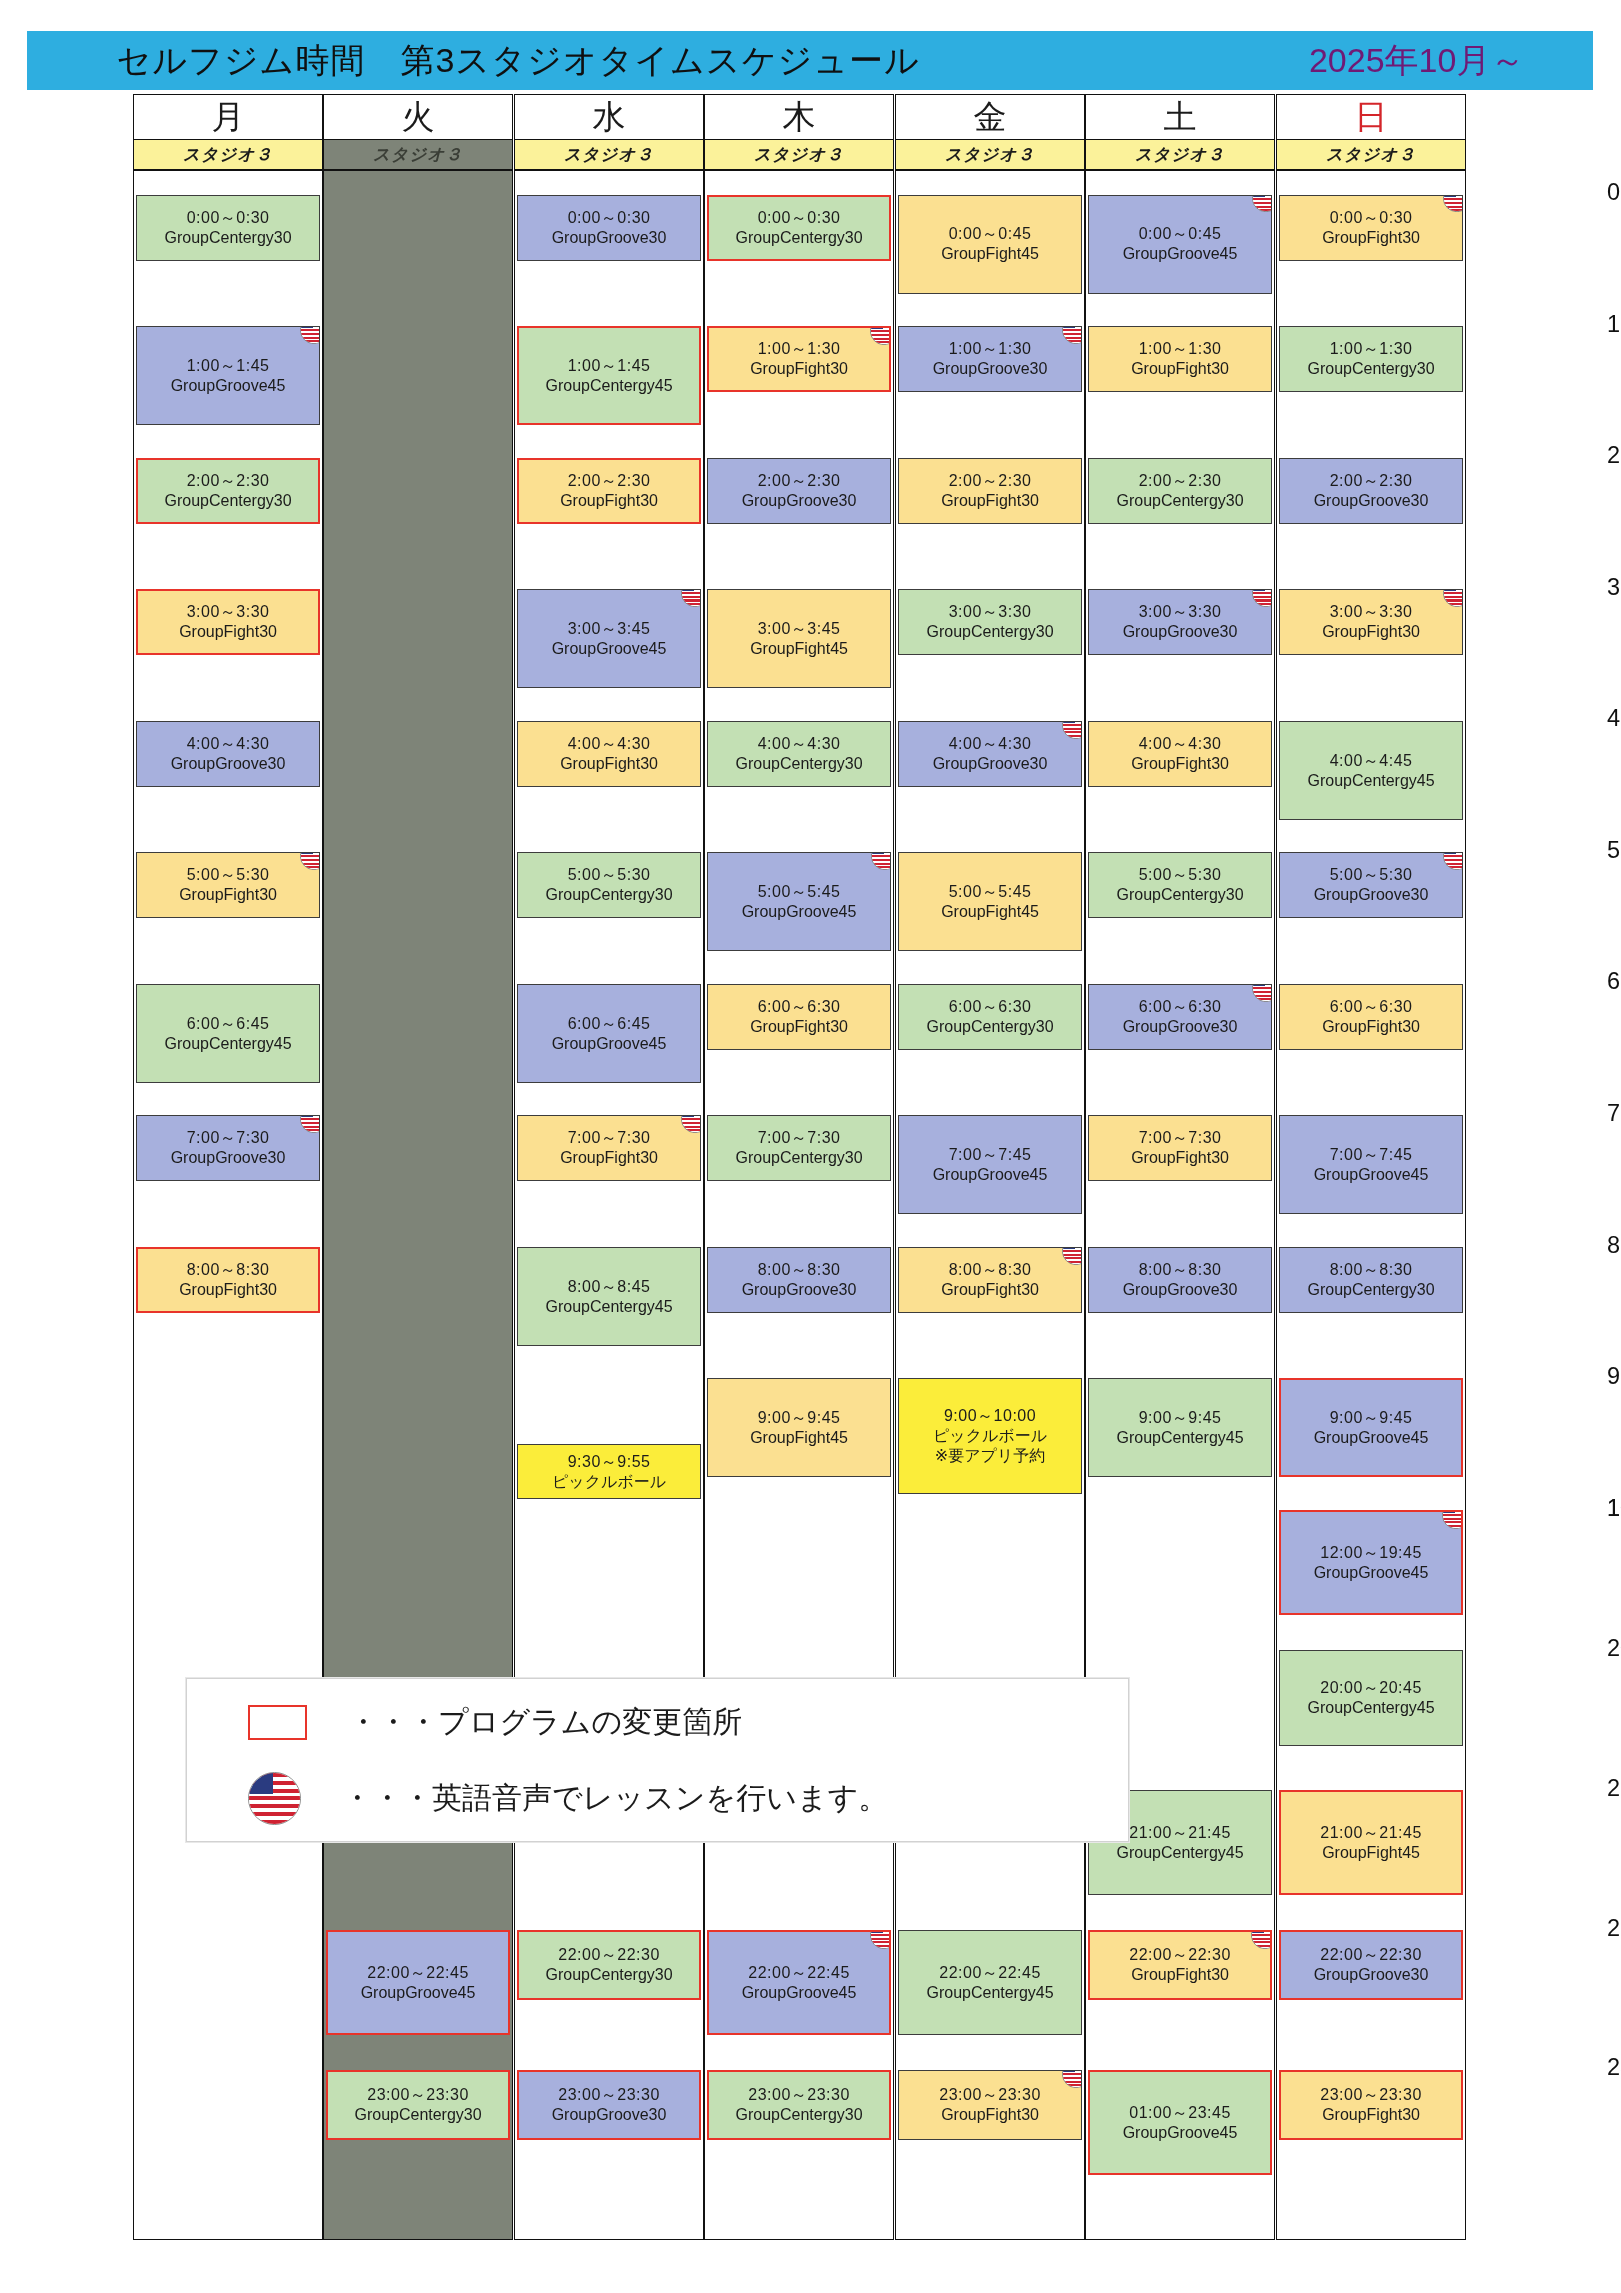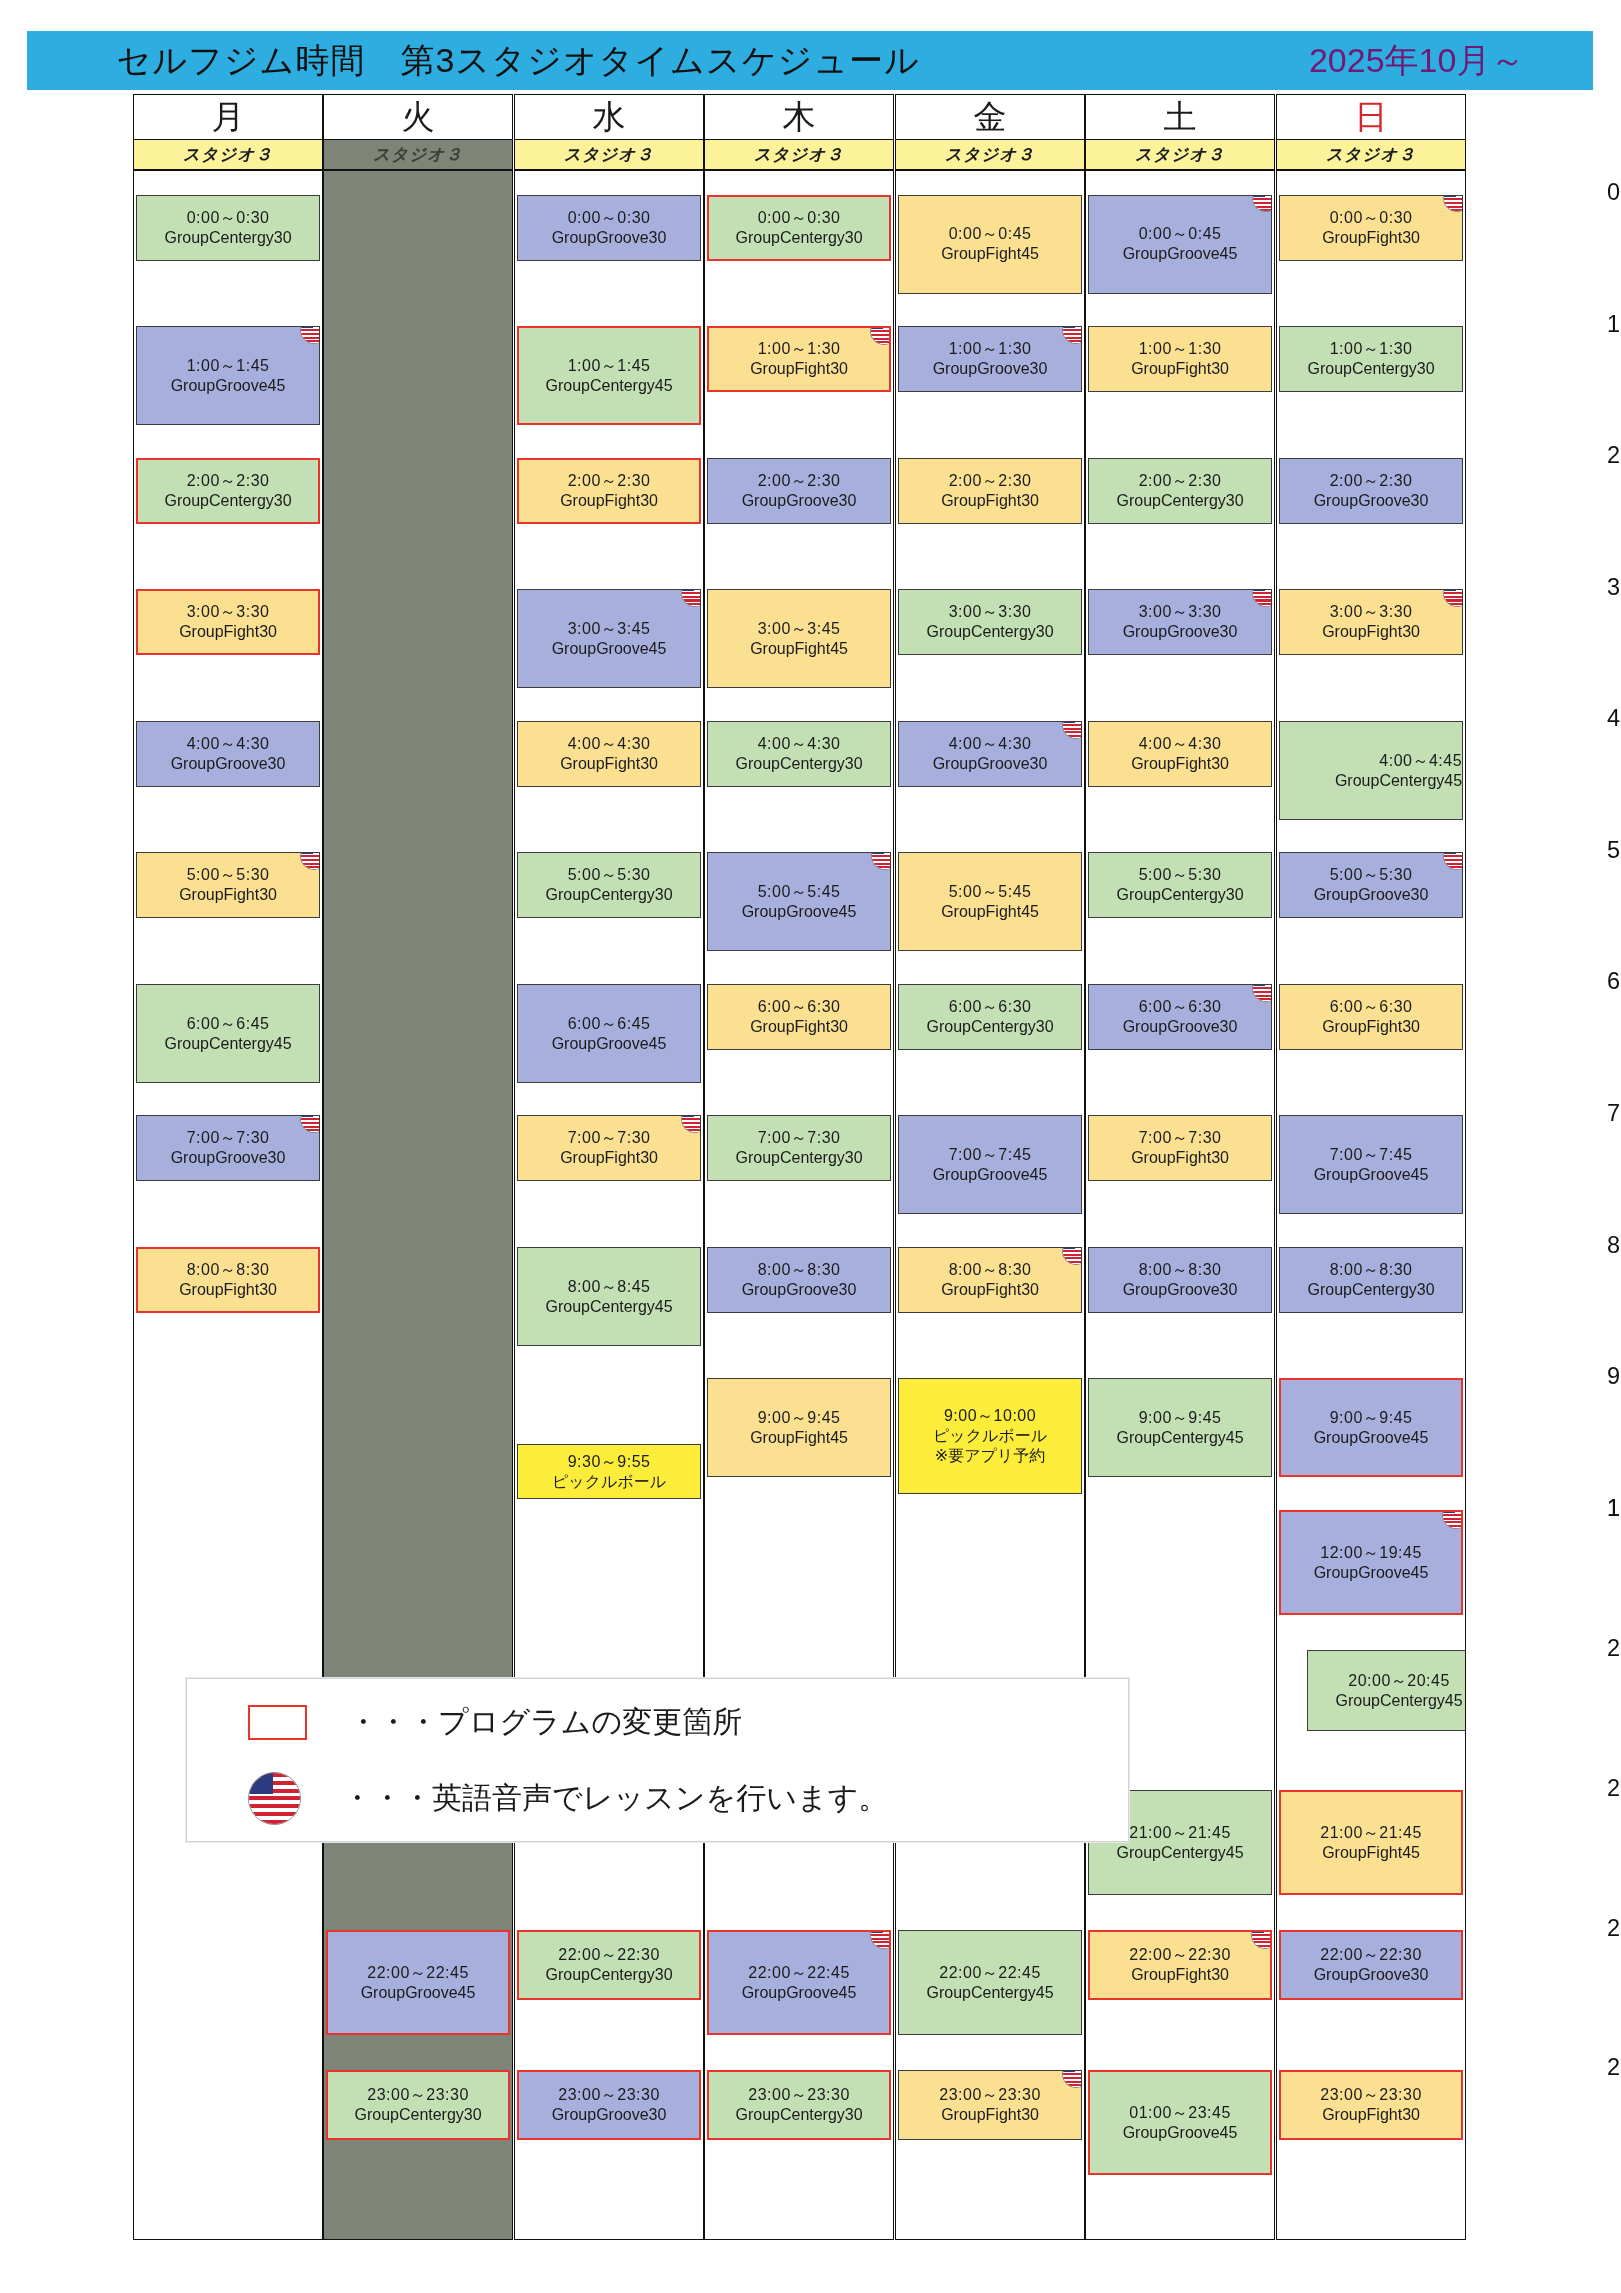--- a/index.html
+++ b/index.html
@@ -438,21 +438,21 @@
           <div class="n">GroupGroove30</div>
         </div>
         <div class="cell yellow" style="top: 418px; height: 66px;">
           <div class="t">3:00～3:30</div>
           <div class="n">GroupFight30</div>
           <div class="flag">
             <div class="fstripes"></div>
             <div class="fcanton"></div>
           </div>
         </div>
-        <div class="cell green" style="top: 550px; height: 99px; align-items: flex-end;">
+        <div class="cell green" style="top: 550px; height: 99px;">
           <div class="t">4:00～4:45</div>
           <div class="n">GroupCentergy45</div>
         </div>
         <div class="cell blue" style="top: 681px; height: 66px;">
           <div class="t">5:00～5:30</div>
           <div class="n">GroupGroove30</div>
           <div class="flag">
             <div class="fstripes"></div>
             <div class="fcanton"></div>
           </div>
@@ -474,21 +474,21 @@
           <div class="n">GroupGroove45</div>
         </div>
         <div class="cell blue changed" style="top: 1339px; height: 105px;">
           <div class="t">12:00～19:45</div>
           <div class="n">GroupGroove45</div>
           <div class="flag">
             <div class="fstripes"></div>
             <div class="fcanton"></div>
           </div>
         </div>
-        <div class="cell green" style="top: 1479px; height: 81px; margin-left: 28px;">
+        <div class="cell green" style="top: 1479px; height: 96px;">
           <div class="t">20:00～20:45</div>
           <div class="n">GroupCentergy45</div>
         </div>
         <div class="cell yellow changed" style="top: 1619px; height: 105px;">
           <div class="t">21:00～21:45</div>
           <div class="n">GroupFight45</div>
         </div>
         <div class="cell blue changed" style="top: 1759px; height: 70px;">
           <div class="t">22:00～22:30</div>
           <div class="n">GroupGroove30</div>

